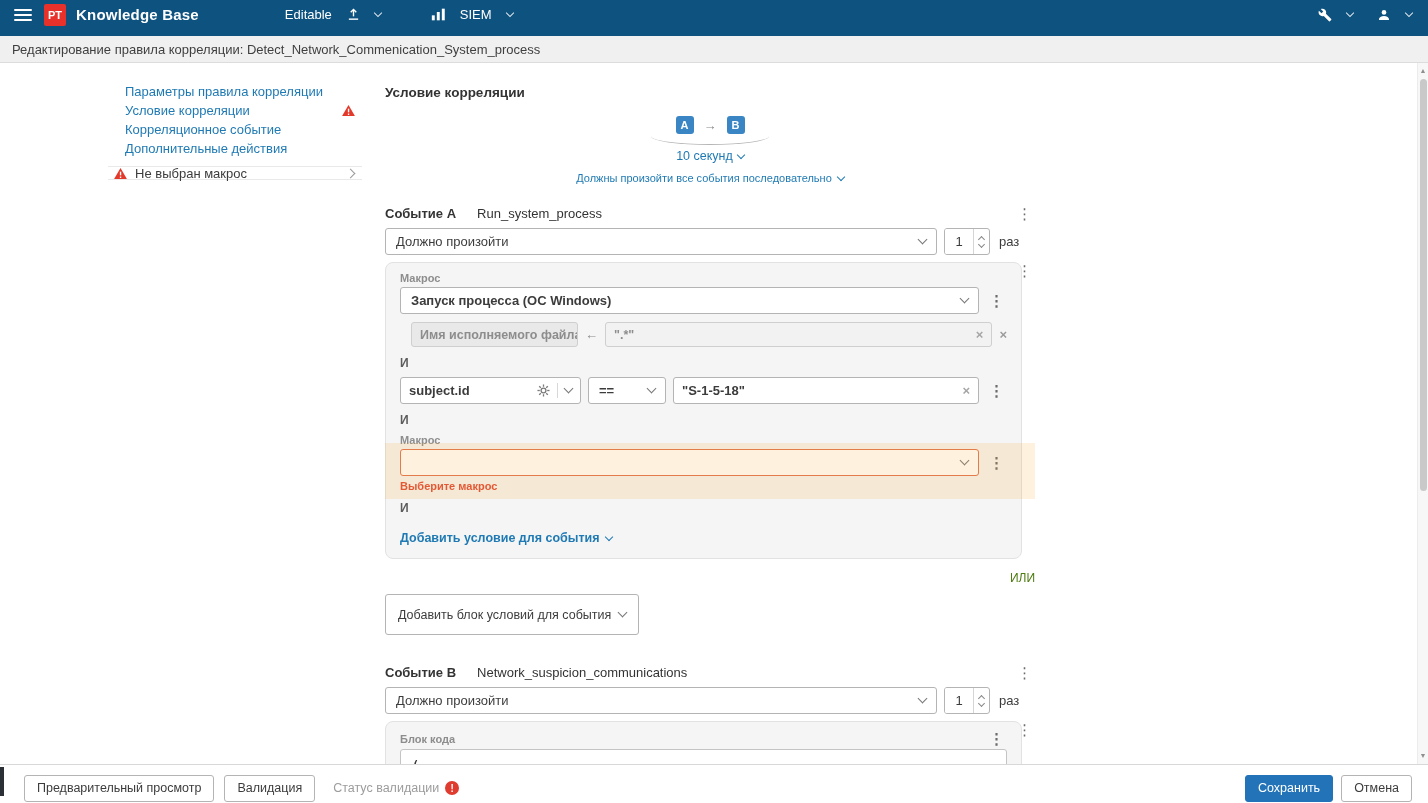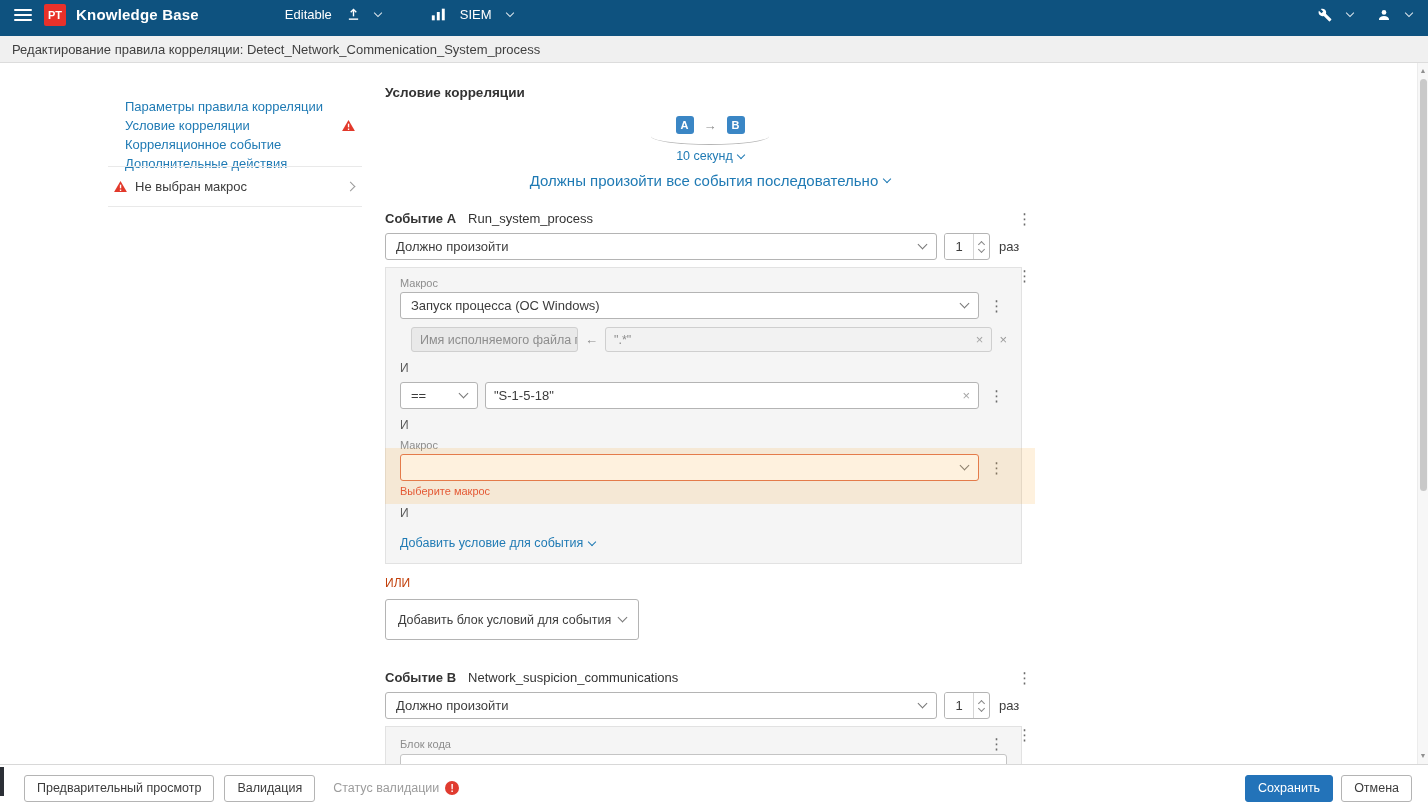--- a/index.html
+++ b/index.html
@@ -18,60 +18,60 @@
   .chart-btn { margin-left:50px; }
   .siem { margin-left:14px; }
   .tb-right { margin-left:auto; display:flex; gap:24px; align-items:center; }
 
   
   .subheader { height:27px; background:#f0f0f0; border-bottom:1px solid #dcdcdc; display:flex; align-items:center; padding:0 12px; font-size:13px; color:#3f3f3f; }
 
   
   .content { position:absolute; top:63px; bottom:39px; left:0; right:0; background:#fff; overflow:hidden; }
 
-  .sidenav { position:absolute; left:125px; top:22px; width:230px; display:flex; flex-direction:column; gap:6px;margin-top:15px; }
+  .sidenav { position:absolute; left:125px; top:22px; width:230px; display:flex; flex-direction:column; gap:6px; }
   .nav-item { color:#1f7ab4; font-size:13px; cursor:pointer; display:flex; align-items:center; line-height:13px; }
   .nav-item .sp { flex:1; }
 
-  .macro-row { position:absolute; left:108px; top:103px; width:254px; height:41px; border-top:1px solid #e9e9e9; border-bottom:1px solid #e9e9e9; display:flex; align-items:center; gap:8px; padding:0 8px 0 6px; cursor:pointer; }
+  .macro-row { position:absolute; left:108px; top:103px; width:254px; height:14px; border-top:1px solid #e9e9e9; border-bottom:1px solid #e9e9e9; display:flex; align-items:center; gap:8px; padding:0 8px 0 6px; cursor:pointer; }
   .macro-row .lbl { color:#3c3c3c; flex:1; }
   .chev-right { width:7px; height:7px; border-right:1.6px solid #9a9a9a; border-bottom:1.6px solid #9a9a9a; transform:rotate(-45deg); }
 
   .main { position:absolute; left:385px; top:0; width:650px; }
   .h-title { font-weight:bold; font-size:13.5px; color:#333; margin:22px 0 16px; }
 
   .diagram { text-align:center; margin-bottom:22px; }
   .badges { display:flex; align-items:center; justify-content:center; gap:10px; }
   .badge { width:18px; height:18px; border-radius:3px; background:#3a86c5; color:#fff; font-size:11px; font-weight:bold; display:flex; align-items:center; justify-content:center; cursor:pointer; }
   .arrow-g { color:#8a8a8a; font-size:13px; }
   .arc { width:118px; height:9px; border-bottom:1px solid #b5b5b5; border-radius:0 0 60px 60px / 0 0 9px 9px; margin:2px auto 0; }
   .duration { color:#1f7ab4; font-size:12.5px; margin-top:4px; display:inline-flex; align-items:center; gap:5px; cursor:pointer; }
-  .seq-link { color:#1f7ab4; font-size:15px; margin-top:9px; display:flex; justify-content:center; align-items:center; gap:6px; cursor:pointer; }
+  .seq-link { color:#1f7ab4; font-size:11px; margin-top:9px; display:flex; justify-content:center; align-items:center; gap:6px; cursor:pointer; }
   .blue-chev { width:6px; height:6px; border-right:1.5px solid #1f7ab4; border-bottom:1.5px solid #1f7ab4; transform:rotate(45deg); margin-top:-3px; }
 
-  .section-title { display:flex; align-items:baseline; gap:12px; font-size:13px; color:#333; margin-bottom:7px; }
+  .section-title { display:flex; align-items:baseline; gap:21px; font-size:13px; color:#333; margin-bottom:7px; }
   .kebab { color:#6b6b6b; font-size:15px; line-height:1; cursor:pointer; padding:0 3px; user-select:none; }
   .section-title .kebab { margin-left:auto; align-self:center; }
 
   .controls-row { display:flex; align-items:center; margin-bottom:7px; }
   .select { border:1px solid #b4b4b4; border-radius:3px; background:#fff; height:27px; display:flex; align-items:center; padding:0 10px; cursor:pointer; color:#3c3c3c; font-size:13px; }
   .g-chev { width:7px; height:7px; border-right:1.5px solid #777; border-bottom:1.5px solid #777; transform:rotate(45deg); margin-top:-4px; flex:none; }
   .select .g-chev { margin-left:auto; }
   .occur { width:552px; }
   .count { width:46px; height:27px; border:1px solid #b4b4b4; border-radius:3px; margin-left:7px; display:flex; background:#fff; overflow:hidden; }
   .count input { width:28px; border:0; outline:0; text-align:center; font:inherit; color:#3c3c3c; }
   .count .spin { flex:1; border-left:1px solid #d5d5d5; display:flex; flex-direction:column; align-items:center; justify-content:center; gap:4px; cursor:pointer; }
   .spin i { width:5px; height:5px; border-right:1.3px solid #888; border-bottom:1.3px solid #888; display:block; }
   .spin .up { transform:rotate(-135deg); margin-bottom:-2px; }
   .spin .dn { transform:rotate(45deg); margin-top:-2px; }
   .suffix { margin-left:9px; color:#3c3c3c; }
 
   .group-wrap { position:relative; margin-bottom:10px; }
   .group-kebab { position:absolute; right:0; top:1px; }
-  .group { width:637px; background:#f5f5f5; border:1px solid #e2e2e2; border-radius:0; padding:9px 14px 13px; }
+  .group { width:637px; background:#f5f5f5; border:1px solid #e2e2e2; border-radius:8px; padding:9px 14px 13px;font-weight:bold; }
   .small-label { font-size:11px; color:#8d8d8d; margin-bottom:3px; }
   .brow { display:flex; align-items:center; gap:7px; }
   .flex1 { flex:1; }
 
   .subrow { margin:8px 0 0 11px; display:flex; align-items:center; gap:7px; }
   .dis-field { background:#e9e9e9; border:1px solid #cfcfcf; border-radius:3px; height:25px; display:flex; align-items:center; padding:0 8px; color:#8d8d8d; font-size:12.5px; width:167px; white-space:nowrap; overflow:hidden; }
   .dis-input { background:#f2f2f2; border:1px solid #cfcfcf; border-radius:3px; height:25px; display:flex; align-items:center; padding:0 8px; color:#8d8d8d; font-size:12.5px; flex:1; gap:6px; }
   .clear { color:#a5a5a5; font-size:13px; cursor:pointer; line-height:1; margin-left:auto; }
   .x-out { color:#9a9a9a; font-size:13px; cursor:pointer; line-height:1; }
 
@@ -84,21 +84,21 @@
   .val-input { flex:1; height:27px; border:1px solid #b4b4b4; border-radius:3px; background:#fff; display:flex; align-items:center; padding:0 8px; gap:6px; }
   .val-input input { border:0; outline:0; flex:1; font:inherit; color:#3c3c3c; background:transparent; min-width:0; }
 
   .err-section { position:relative; margin-top:2px; }
   .hl-band { position:absolute; left:-15px; right:-28px; top:-6px; bottom:-7px; background:rgba(248,166,52,0.16); pointer-events:none; z-index:2; }
   .err-select { border-color:#e0734f; }
   .error-text { color:#e04b36; font-size:11px; margin-top:4px; }
 
   .add-link { color:#1f7ab4; font-size:12.5px; display:inline-flex; align-items:center; gap:6px; cursor:pointer; margin-top:9px; }
 
-  .or { font-size:12px; color:#c2410c; margin:12px 0 9px; }
+  .or { font-size:12px; color:#4d7c0f; margin:12px 0 9px;text-align:right; }
   .add-block-btn { display:inline-flex; align-items:center; gap:8px; height:41px; padding:0 12px; border:1px solid #b4b4b4; border-radius:3px; background:#fff; font-size:12.5px; color:#3c3c3c; cursor:pointer; font-family:inherit; }
 
   .ev-spacer { height:30px; }
 
   .code-editor { margin-top:3px; background:#fff; border:1px solid #c4c4c4; border-radius:3px; padding:8px 11px; font-family:"DejaVu Sans Mono", monospace; font-size:11.5px; line-height:17px; color:#333; height:120px; overflow:hidden; cursor:text; }
   .code-line { white-space:pre; }
 
   
   .scrollbar { position:absolute; right:0; top:0; bottom:0; width:11px; background:#f7f7f7; border-left:1px solid #ececec; cursor:pointer; }
   .sb-thumb { position:absolute; left:2px; width:7px; top:16px; height:412px; background:#c9c9c9; border-radius:4px; }
@@ -280,20 +280,40 @@
             <div class="dis-input">
               <span>".*"</span>
               <span class="clear">×</span>
             </div>
             <span class="x-out">×</span>
           </div>
 
           <div class="and">И</div>
 
           <div class="brow">
+            <div class="field-combo">
+              <span class="nm">subject.id</span>
+              <span class="warn-icon">
+                <svg width="13" height="13" viewBox="0 0 14 14">
+                    <g stroke="#7a7a7a" stroke-width="1.4">
+                      <line x1="7" y1="0.5" x2="7" y2="3"></line>
+                      <line x1="7" y1="11" x2="7" y2="13.5"></line>
+                      <line x1="0.5" y1="7" x2="3" y2="7"></line>
+                      <line x1="11" y1="7" x2="13.5" y2="7"></line>
+                      <line x1="2.4" y1="2.4" x2="4.1" y2="4.1"></line>
+                      <line x1="9.9" y1="9.9" x2="11.6" y2="11.6"></line>
+                      <line x1="2.4" y1="11.6" x2="4.1" y2="9.9"></line>
+                      <line x1="9.9" y1="4.1" x2="11.6" y2="2.4"></line>
+                    </g>
+                    <circle cx="7" cy="7" r="2.6" fill="none" stroke="#7a7a7a" stroke-width="1.4"></circle>
+                  </svg>
+              </span>
+              <span class="vdiv"></span>
+              <span class="g-chev"></span>
+            </div>
             <div class="select op-select">
               <span>==</span>
               <span class="g-chev"></span>
             </div>
             <div class="val-input">
               <input value="&quot;S-1-5-18&quot;" style="">
               <span class="clear">×</span>
             </div>
             <span class="kebab">⋮</span>
           </div>

